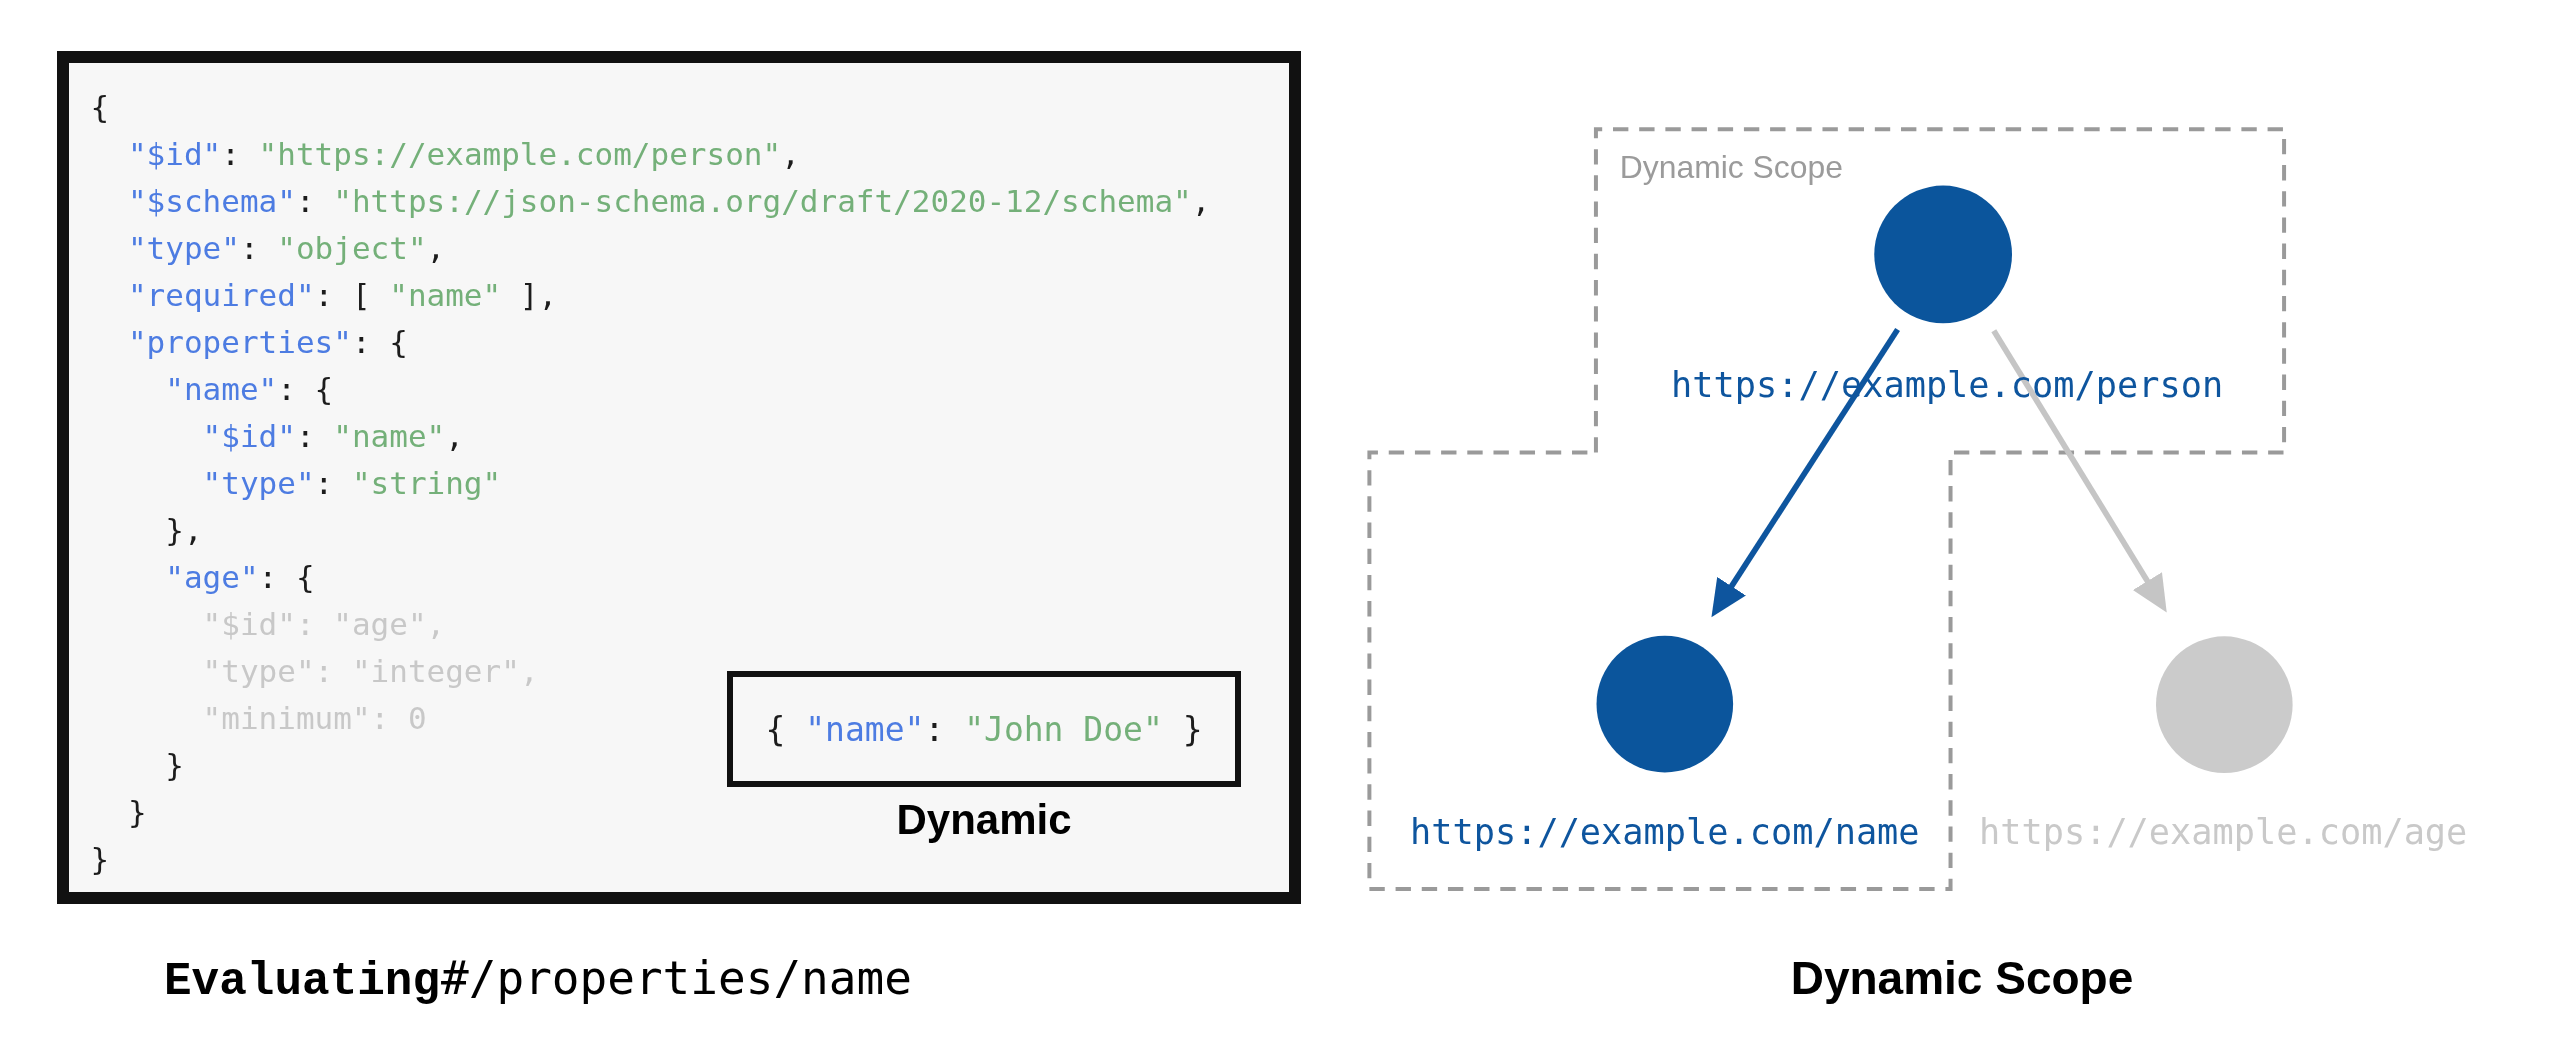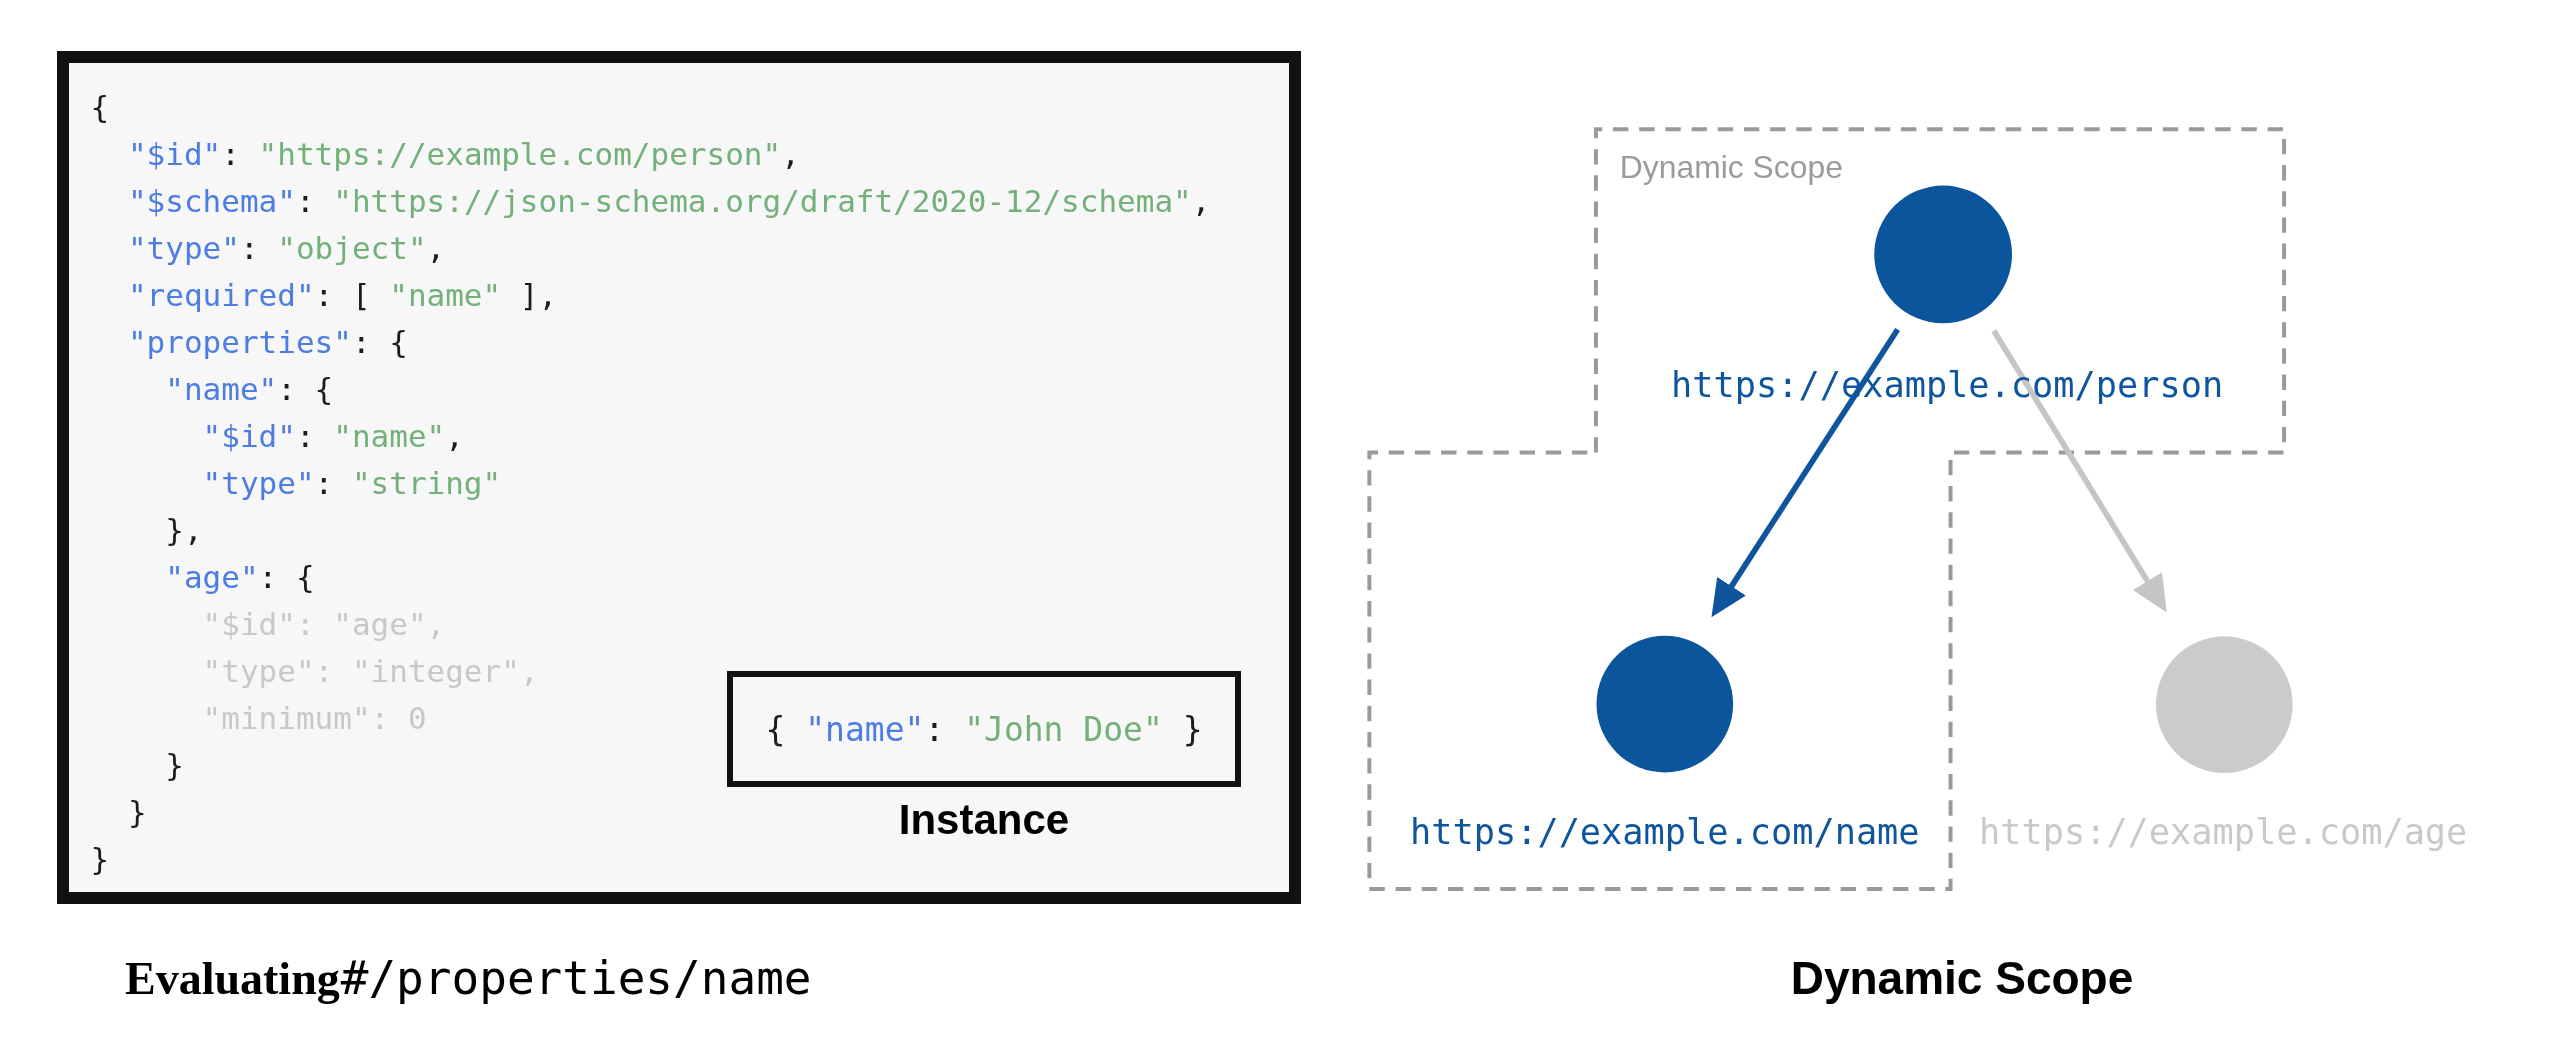--- a/index.html
+++ b/index.html
@@ -62,21 +62,21 @@
   }
 
   
   .caption-left {
     position: absolute;
     left: 125px; top: 951px;
     font-size: 46px;
     color: var(--c-caption, #000);
     white-space: nowrap;
   }
-  .caption-left .cap-bold { font-weight: 700; font-family: Liberation Serif, serif; }
+  .caption-left .cap-bold { font-weight: 700; font-family: Liberation Mono, monospace; margin-left: 39px; }
   .caption-left .cap-mono {
     font-family: "DejaVu Sans Mono", monospace;
     font-weight: 400;
     margin-left: 1px;
   }
   .caption-right {
     position: absolute;
     left: 1623px; top: 951px;
     width: 678px;
     text-align: center;
@@ -111,21 +111,21 @@
 <body>
 
 <div class="canvas">
 
   <section class="code-panel">
     <div class="code"><div class="code-line"><span class="tk-p">{</span></div><div class="code-line"><span class="tk-p">  </span><span class="tk-k">"$id"</span><span class="tk-p">: </span><span class="tk-s">"https://example.com/person"</span><span class="tk-p">,</span></div><div class="code-line"><span class="tk-p">  </span><span class="tk-k">"$schema"</span><span class="tk-p">: </span><span class="tk-s">"https://json-schema.org/draft/2020-12/schema"</span><span class="tk-p">,</span></div><div class="code-line"><span class="tk-p">  </span><span class="tk-k">"type"</span><span class="tk-p">: </span><span class="tk-s">"object"</span><span class="tk-p">,</span></div><div class="code-line"><span class="tk-p">  </span><span class="tk-k">"required"</span><span class="tk-p">: [ </span><span class="tk-s">"name"</span><span class="tk-p"> ],</span></div><div class="code-line"><span class="tk-p">  </span><span class="tk-k">"properties"</span><span class="tk-p">: {</span></div><div class="code-line"><span class="tk-p">    </span><span class="tk-k">"name"</span><span class="tk-p">: {</span></div><div class="code-line"><span class="tk-p">      </span><span class="tk-k">"$id"</span><span class="tk-p">: </span><span class="tk-s">"name"</span><span class="tk-p">,</span></div><div class="code-line"><span class="tk-p">      </span><span class="tk-k">"type"</span><span class="tk-p">: </span><span class="tk-s">"string"</span></div><div class="code-line"><span class="tk-p">    },</span></div><div class="code-line"><span class="tk-p">    </span><span class="tk-k">"age"</span><span class="tk-p">: {</span></div><div class="code-line dim"><span class="tk-p">      </span><span class="tk-k">"$id"</span><span class="tk-p">: </span><span class="tk-s">"age"</span><span class="tk-p">,</span></div><div class="code-line dim"><span class="tk-p">      </span><span class="tk-k">"type"</span><span class="tk-p">: </span><span class="tk-s">"integer"</span><span class="tk-p">,</span></div><div class="code-line dim"><span class="tk-p">      </span><span class="tk-k">"minimum"</span><span class="tk-p">: </span><span class="tk-n">0</span></div><div class="code-line"><span class="tk-p">    }</span></div><div class="code-line"><span class="tk-p">  }</span></div><div class="code-line"><span class="tk-p">}</span></div></div>
 
     <div class="instance-box">
       <div class="instance-code"><span class="tk-p">{ </span><span class="tk-k">"name"</span><span class="tk-p">: </span><span class="tk-s">"John Doe"</span><span class="tk-p"> }</span></div>
     </div>
-    <div class="instance-label">Instance</div>
+    <div class="instance-label">Dynamic</div>
   </section>
 
   <div class="caption-left">
     <span class="cap-bold">Evaluating</span><span class="cap-mono">#/properties/name</span>
   </div>
 
   <svg class="diagram" width="2576" height="1053" viewBox="0 0 4524 1850" xmlns="http://www.w3.org/2000/svg">
     <defs>
       <marker id="head-blue" markerWidth="7" markerHeight="6.2" refX="0.6" refY="3" orient="auto">
         <path d="M0,0 L6.5,3 L0,6 Z" style="fill: var(--c-arrow-blue, #0e559e);"></path>

